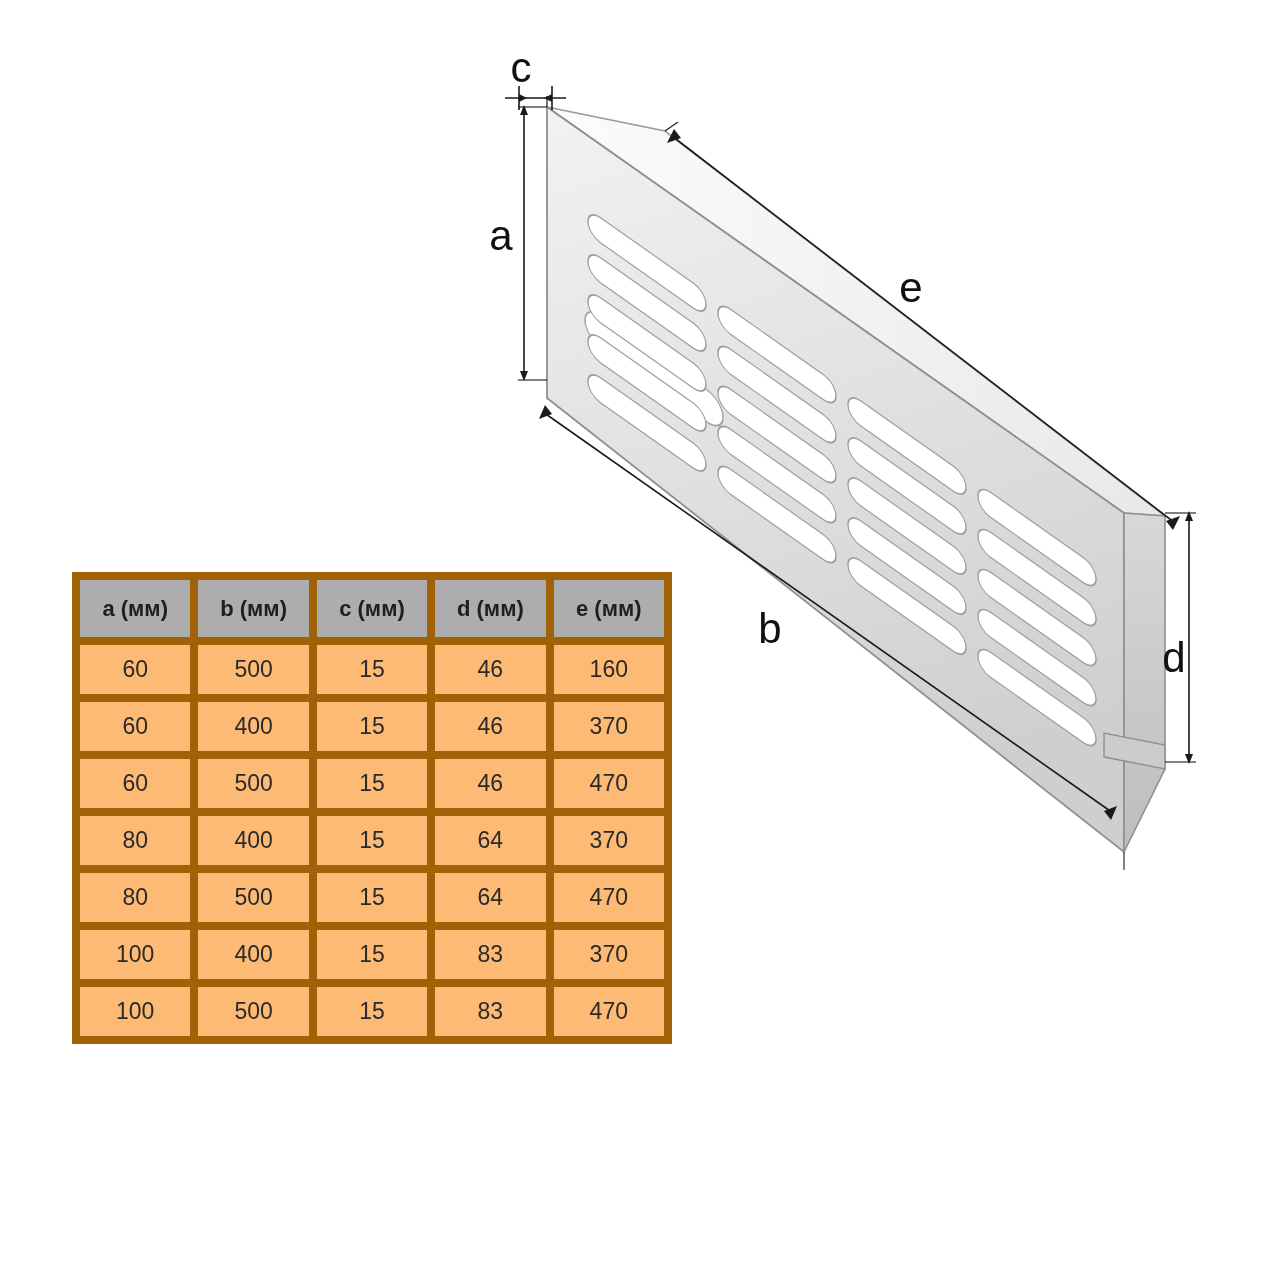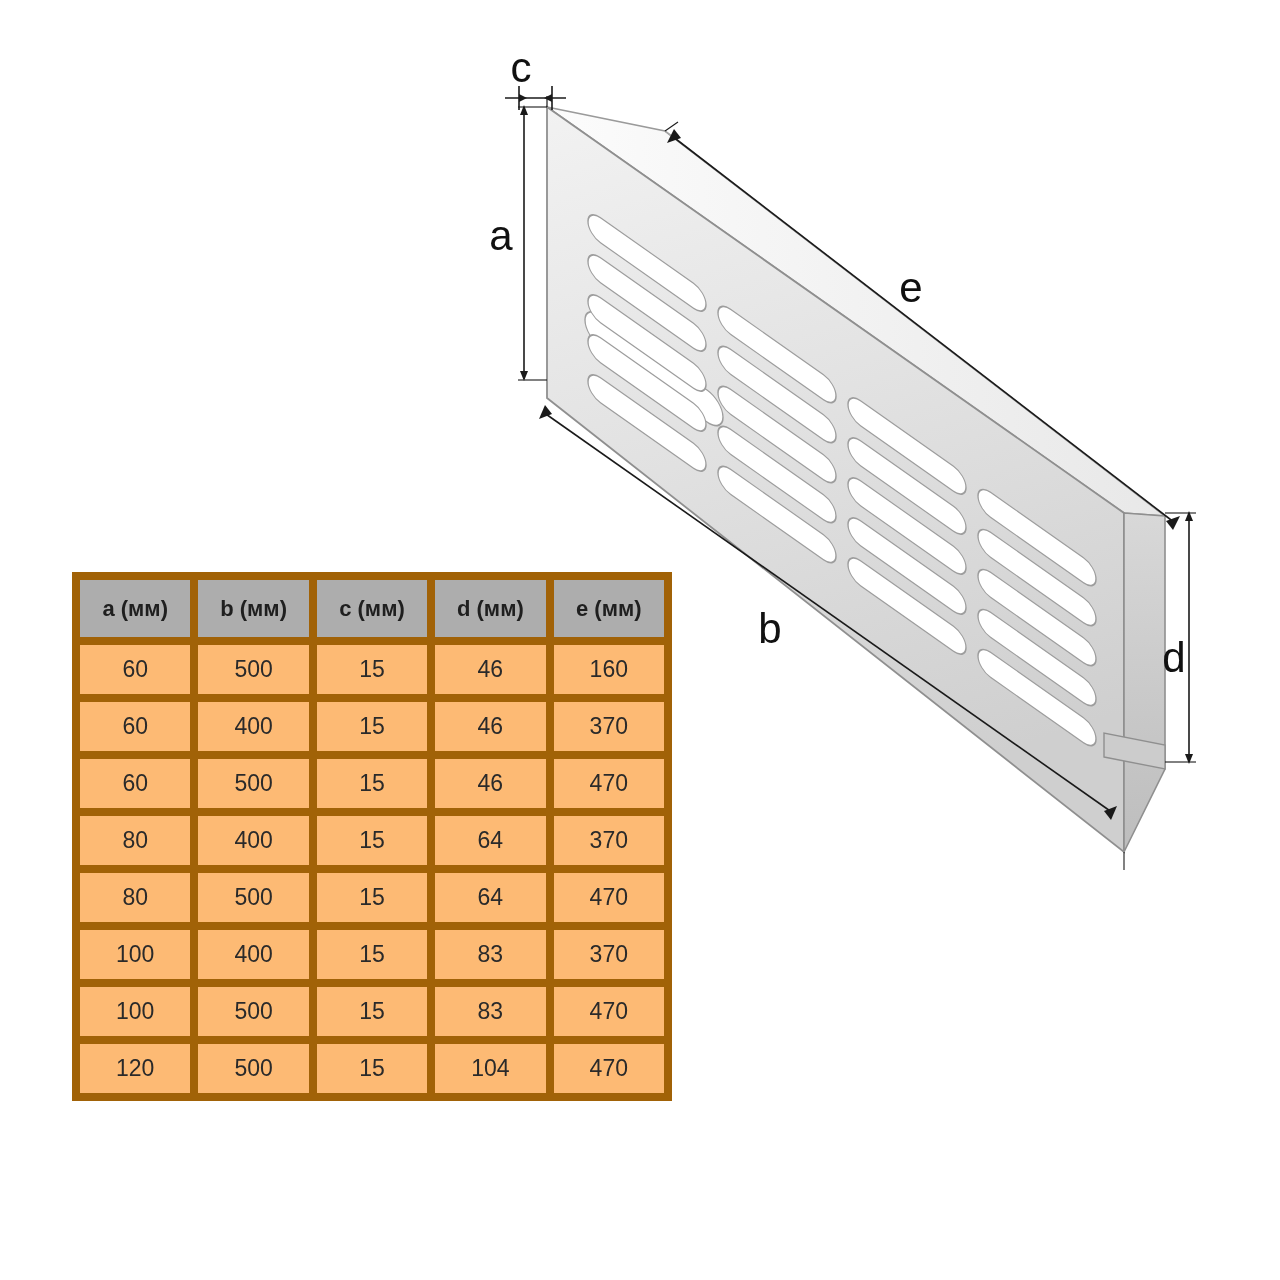--- a/index.html
+++ b/index.html
@@ -232,22 +232,15 @@
           <td>83</td>
           <td>370</td>
         </tr>
         <tr>
           <td>100</td>
           <td>500</td>
           <td>15</td>
           <td>83</td>
           <td>470</td>
         </tr>
-        <tr>
-          <td>120</td>
-          <td>500</td>
-          <td>15</td>
-          <td>104</td>
-          <td>470</td>
-        </tr>
       </tbody>
   </table>
 </div>
 
 </body></html>

